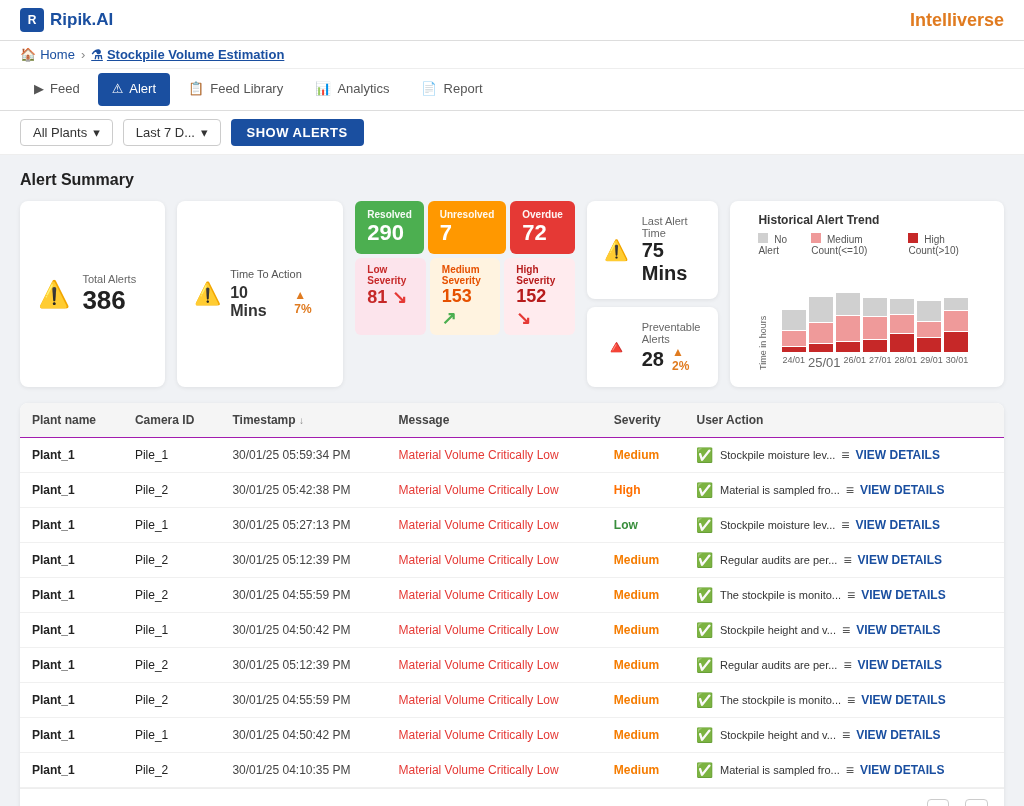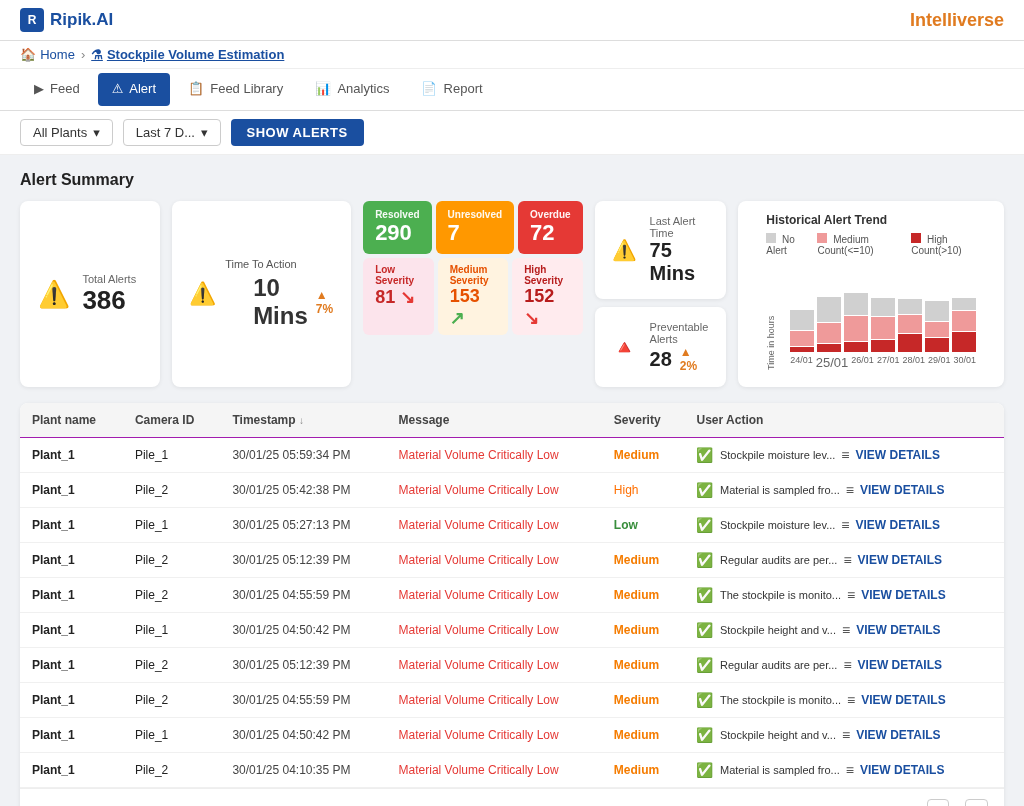--- a/index.html
+++ b/index.html
@@ -124,21 +124,21 @@
     .stat-value { font-size: 26px; font-weight: 700; color: #222; }
 
     .time-card {
       flex: 1.2;
       display: flex;
       flex-direction: column;
       justify-content: center;
     }
     .time-label { font-size: 11px; color: #555; margin-bottom: 4px; }
     .time-row { display: flex; align-items: center; gap: 8px; }
-    .time-value { font-size: 24px; font-weight: 700; margin-left: 28px; }
+    .time-value { font-size: 16px; font-weight: 700; }
     .time-badge { color: #e07b20; font-size: 12px; font-weight: 600; }
 
     .alert-counts-grid {
       display: flex;
       flex-direction: column;
       gap: 4px;
       flex: 1.2;
     }
     .alert-counts-row { display: flex; gap: 4px; }
     .count-box {
@@ -187,21 +187,21 @@
 
     table { width: 100%; border-collapse: collapse; }
     thead tr { background: #f5f5f5; }
     th { padding: 10px 12px; text-align: left; font-size: 12px; font-weight: 600; color: #444; border-bottom: 1px solid #a21caf; white-space: nowrap; }
     td { padding: 9px 12px; font-size: 12px; border-bottom: 1px solid #f0f0f0; }
 
     .plant-name { font-weight: 700; color: #222; }
     .camera-id { color: #222; }
     .timestamp { color: #444; }
     .message-critical { color: #e53935; font-weight: 500; }
-    .severity-high { color: #ff6f00; font-weight: 400; }
+    .severity-high { color: #ff6f00; font-weight: 700; }
     .severity-medium { color: #f57c00; font-weight: 600; }
     .severity-low { color: #388e3c; font-weight: 600; }
     .user-action-cell { display: flex; align-items: center; gap: 6px; }
     .check-icon { color: #4caf50; font-size: 14px; }
     .action-text { color: #333; font-size: 11px; max-width: 160px; overflow: hidden; text-overflow: ellipsis; white-space: nowrap; }
     .action-menu-icon { color: #555; cursor: pointer; font-size: 14px; }
     .view-details-btn { color: #1a4fa0; font-weight: 700; font-size: 12px; cursor: pointer; white-space: nowrap; }
 
     .table-footer {
       display: flex;

